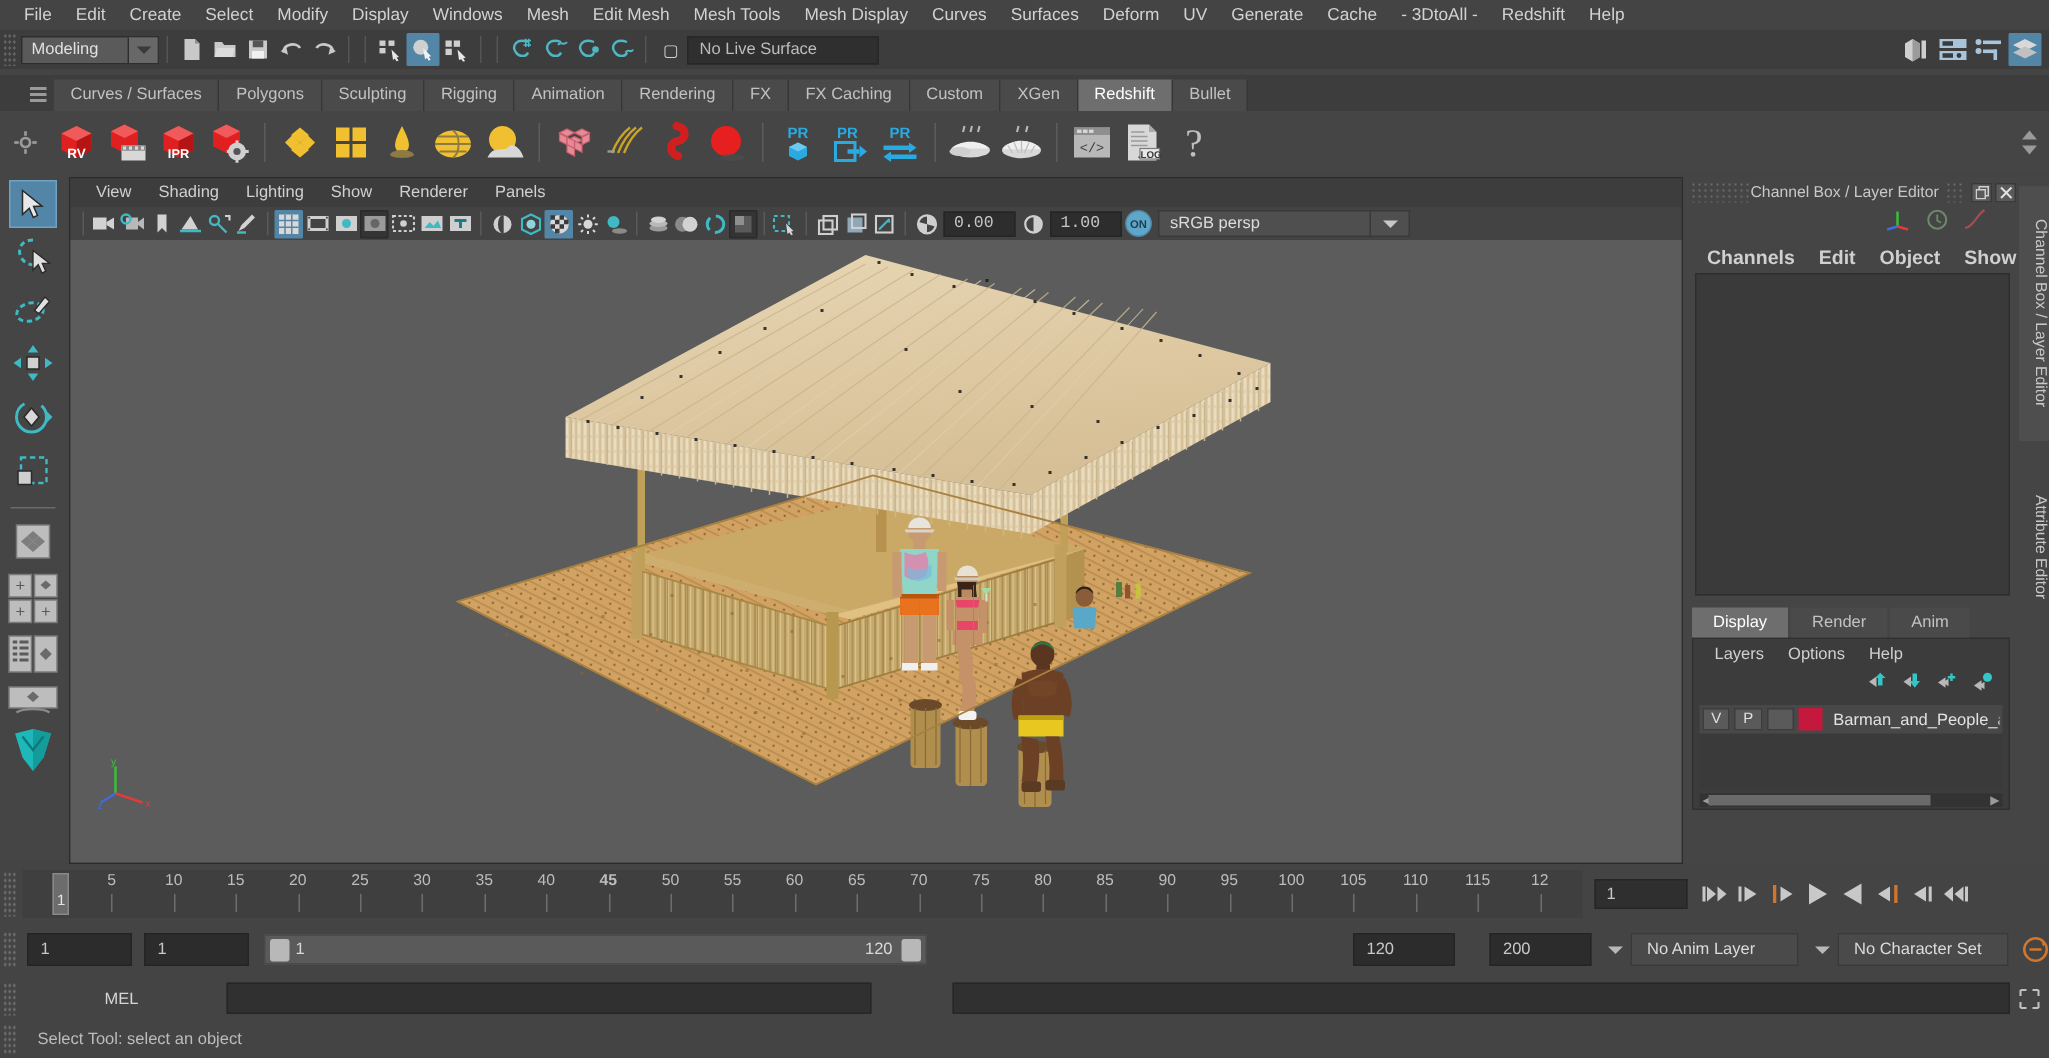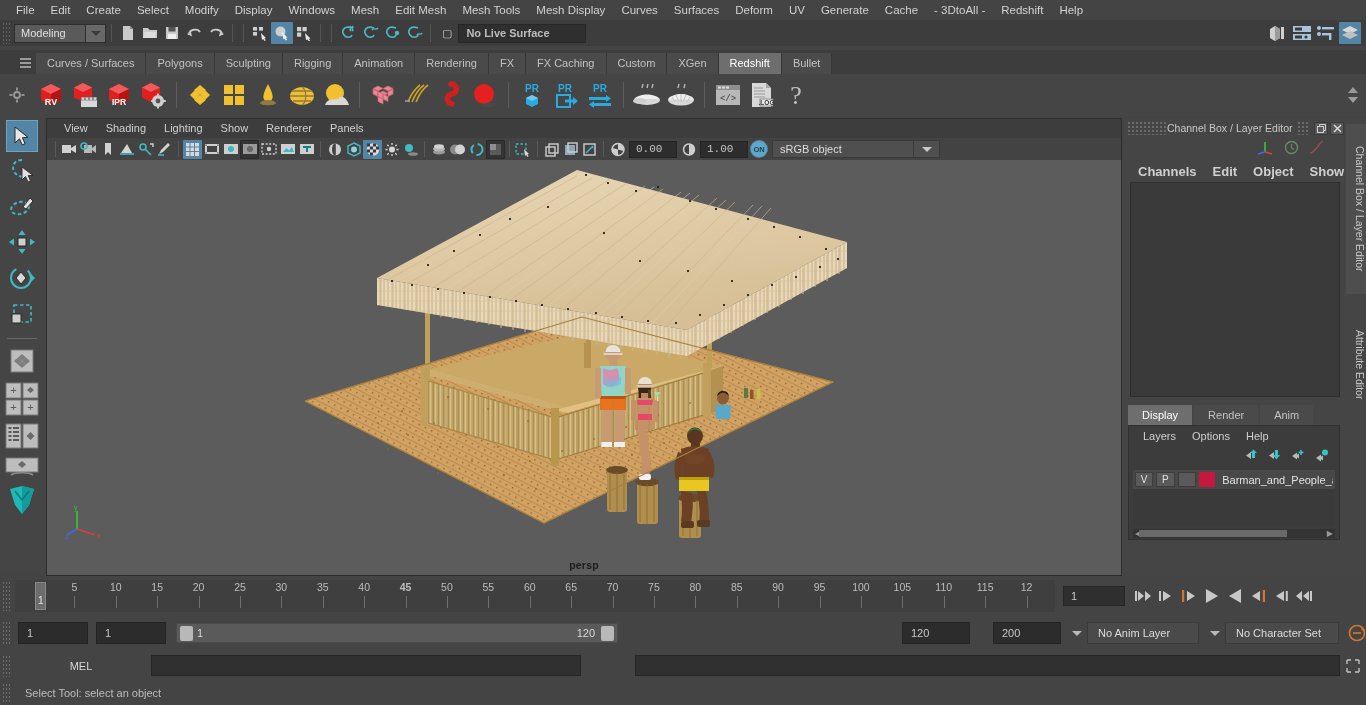--- a/index.html
+++ b/index.html
@@ -49,21 +49,21 @@
   .sl-sep { width:1px; height:18px; background:#555; margin:0 5px; flex:none; }
   .sl-btn {
     width:22px;height:22px;display:flex;align-items:center;justify-content:center;
     flex:none; border-radius:1px;
   }
   .sl-btn.on { background:#5285a6; }
   .sl-btn svg { display:block; }
   .live-label { font-size:11px; color:#cfcfcf; padding:0 6px; }
   .live-box {
     height:19px; min-width:128px; background:#2f2f2f; border:1px solid #272727;
-    font-size:11px; color:#bdbdbd; display:flex;align-items:center; padding:0 7px; flex:none;font-weight:bold;
+    font-size:11px; color:#bdbdbd; display:flex;align-items:center; padding:0 7px; flex:none;
   }
   .rtIcons { margin-left:auto; display:flex; gap:2px; padding-right:5px; }
 
   
   .shelftabs {
     position:absolute; left:0; top:50px; width:1366px; height:24px;
     background:#3d3d3d; display:flex; align-items:flex-end;
   }
   .hamburger { width:22px;height:22px;display:flex;flex-direction:column;justify-content:center;align-items:center;gap:2px;margin-left:14px;flex:none;}
   .hamburger i { display:block;width:11px;height:2px;background:#9a9a9a; }
@@ -916,21 +916,21 @@
       <div class="vt-num">
         <span>1.00</span>
       </div>
       <div class="vt-btn on" style="border-radius:50%;width:18px;height:18px;">
         <svg width="18" height="18" viewBox="0 0 18 18">
             <circle cx="9" cy="9" r="8" fill="#5ea7c9"></circle>
             <text x="9" y="12" font-size="7.5" font-weight="bold" fill="#1d3f52" text-anchor="middle" font-family="Liberation Sans, sans-serif">ON</text>
           </svg>
       </div>
       <div class="vt-gamma">
-        <span>sRGB object</span>
+        <span>sRGB persp</span>
       </div>
       <div class="vt-gamma-arrow">
           <i class="caret-d" style="border-top-color:#c8c8c8;"></i>
         </div>
     </div>
 
     <div class="viewport">
       <svg width="1074" height="415" viewBox="0 0 1074 415" style="display:block;">
         <defs>
           <linearGradient id="deckGrad" x1="0" y1="0" x2="0.4" y2="1">
@@ -1269,21 +1269,20 @@
         <svg width="40" height="40" viewBox="0 0 40 40">
           <line x1="12" y1="28" x2="12" y2="10" stroke="#35c435" stroke-width="1.6"></line>
           <line x1="12" y1="28" x2="30" y2="34" stroke="#e03c3c" stroke-width="1.6"></line>
           <line x1="12" y1="28" x2="2" y2="34" stroke="#3c6ce0" stroke-width="1.6"></line>
           <text x="9" y="9" font-size="7" fill="#35c435" font-family="Liberation Sans, sans-serif">y</text>
           <text x="32" y="37" font-size="7" fill="#e03c3c" font-family="Liberation Sans, sans-serif">x</text>
           <text x="0" y="38" font-size="7" fill="#3c6ce0" font-family="Liberation Sans, sans-serif">z</text>
         </svg>
       </div>
 
-      <div class="vp-label">persp</div>
     </div>
   </div>
 
   <div class="rightpanel">
     <div class="rp-title">
       <div class="tgrip"></div>
       <span class="ttxt">Channel Box / Layer Editor</span>
       <div class="tgrip2"></div>
       <div class="rp-winbtn">
         <svg width="9" height="9" viewBox="0 0 9 9">

